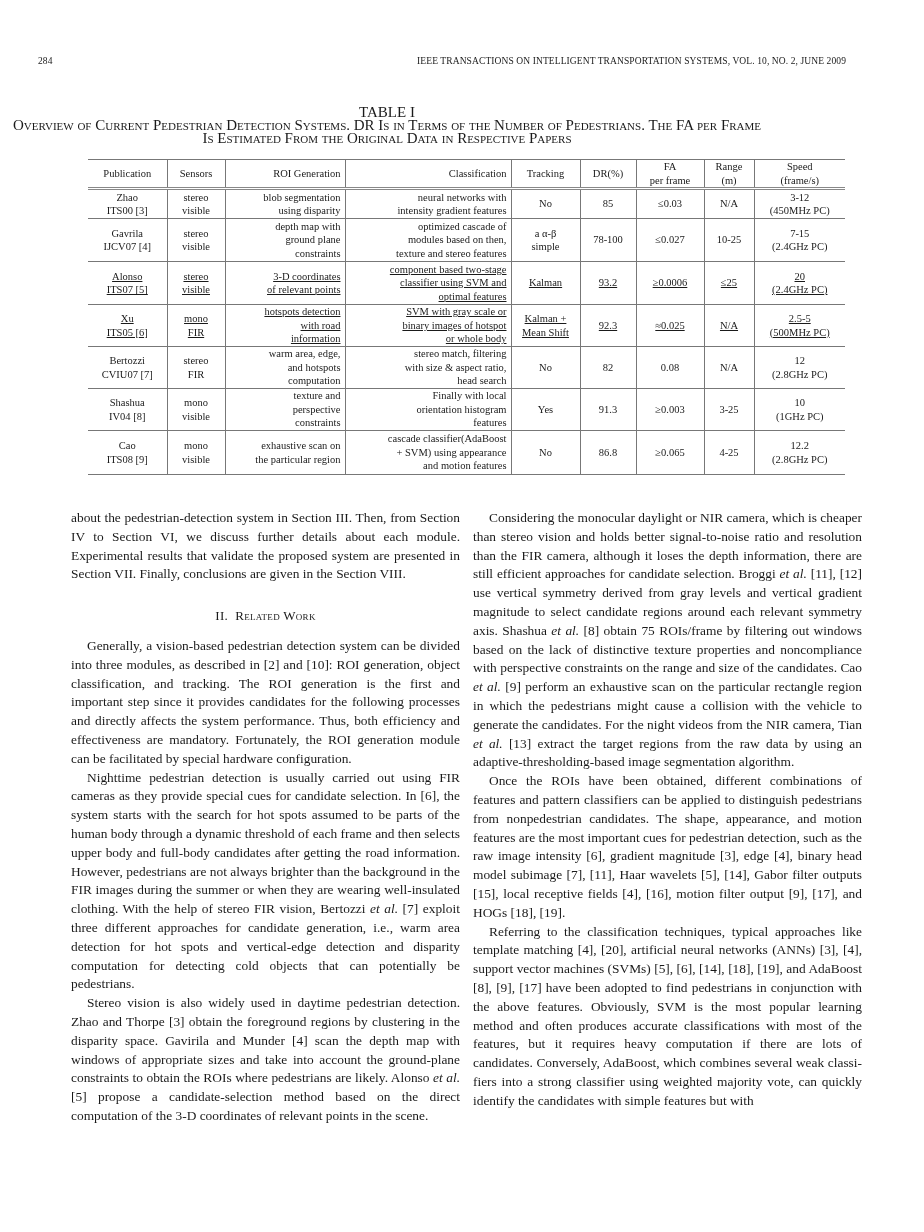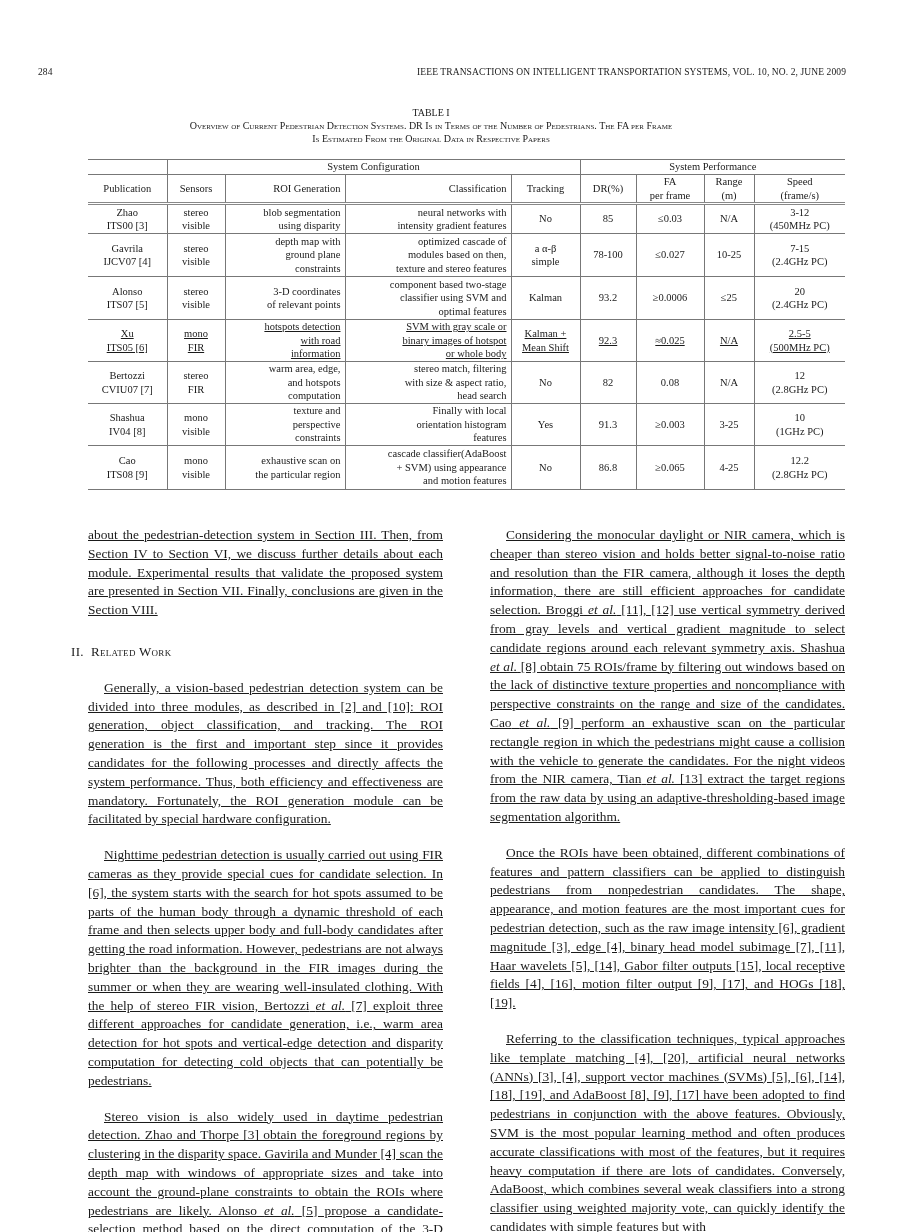--- a/index.html
+++ b/index.html
@@ -1,36 +1,36 @@
 <!DOCTYPE html>
 <html><head>
 <meta charset="utf-8">
 <style>
   html, body { margin:0; padding:0; background:#ffffff; }
   body { width:924px; height:1232px; position:relative; overflow:hidden;
          font-family:"Liberation Serif","DejaVu Serif",serif; color:#1a1a1a; }
-  .running-head { position:absolute; top:67px; left:38px; right:78px; font-size:9.5px; display:flex; justify-content:space-between; letter-spacing:0.1px; }
-  .table-caption { position:absolute; top:106px; left:0; width:774px; text-align:center; font-size:10px; line-height:13px;margin-left:44px; }
+  .running-head { position:absolute; top:56px; left:38px; right:78px; font-size:9.5px; display:flex; justify-content:space-between; letter-spacing:0.1px; }
+  .table-caption { position:absolute; top:106px; left:0; width:774px; text-align:center; font-size:15px; line-height:13px; }
   .table-caption .cap-line { display:block; font-variant:small-caps; }
   table.overview { position:absolute; top:159px; left:88px; width:757px; border-collapse:collapse; font-size:10.5px; line-height:13.5px; }
   table.overview td, table.overview th { border-left:1px solid #777; border-right:1px solid #777; padding:0 4px; font-weight:normal; vertical-align:middle; }
   table.overview tr.h1 th { border-top:1px solid #777; height:14px; padding-top:0; padding-bottom:0; }
   table.overview tr.h2 th { border-top:1px solid #777; height:27px; border-bottom:3px double #888; }
   table.overview tr.body-row td { border-bottom:1px solid #777; }
   table.overview td.c, table.overview th.c { text-align:center; }
   table.overview td.l, table.overview th.l { text-align:right; }
   table.overview th.first, table.overview td.first { border-left:none; }
   table.overview th.last, table.overview td.last { border-right:none; }
   table.overview tr.h1 th.blank { border-top:1px solid #777; }
   .col { position:absolute; top:509px; width:389px; font-size:13.4px; line-height:18.8px; text-align:justify; }
   .col.left { left:71px; }
   .col.right { left:473px; }
-  .col p { margin:17px; text-indent:16px; hyphens:manual;text-decoration:underline; }
+  .col p { margin:0; text-indent:16px; hyphens:manual; }
   .col p.noindent { text-indent:0; }
-  .section-head { margin:23px 0 11px 0; font-size:13px; letter-spacing:0.3px; }
+  .section-head { text-align:center; margin:23px 0 11px 0; font-size:13px; letter-spacing:0.3px; }
   .section-head .sc { font-variant:small-caps; }
   em { font-style:italic; }
 </style>
 </head>
 <body>
 
 <div class="running-head">
   <span>284</span>
   <span>IEEE TRANSACTIONS ON INTELLIGENT TRANSPORTATION SYSTEMS, VOL. 10, NO. 2, JUNE 2009</span>
 </div>
@@ -47,25 +47,20 @@
       <col style="width:58px">
       <col style="width:120px">
       <col style="width:166px">
     <col style="width:69px">
       <col style="width:56px">
       <col style="width:68px">
       <col style="width:50px">
       <col style="width:91px">
   </colgroup>
   <thead>
-    <tr class="h1">
-      <th class="first blank"></th>
-      <th class="c" colspan="4">System Configuration</th>
-      <th class="c last" colspan="4">System Performance</th>
-    </tr>
     <tr class="h2">
       <th class="c first">Publication</th>
       <th class="c">Sensors</th>
       <th class="l">ROI Generation</th>
       <th class="l">Classification</th>
       <th class="c">Tracking</th>
       <th class="c">DR(%)</th>
       <th class="c"><span>FA</span><br><span>per frame</span></th>
       <th class="c"><span>Range</span><br><span>(m)</span></th>
       <th class="c last"><span>Speed</span><br><span>(frame/s)</span></th>
@@ -87,21 +82,21 @@
         <td class="c first"><span>Gavrila</span><br><span>IJCV07 [4]</span></td>
         <td class="c"><span>stereo</span><br><span>visible</span></td>
         <td class="l"><span>depth map with</span><br><span>ground plane</span><br><span>constraints</span></td>
         <td class="l"><span>optimized cascade of</span><br><span>modules based on then,</span><br><span>texture and stereo features</span></td>
         <td class="c"><span>a α-β</span><br><span>simple</span></td>
         <td class="c"><span>78-100</span></td>
         <td class="c"><span>≤0.027</span></td>
         <td class="c"><span>10-25</span></td>
         <td class="c last"><span>7-15</span><br><span>(2.4GHz PC)</span></td>
       </tr>
-      <tr class="body-row" style="height: 43px;">
+      <tr class="body-row" style="height: 43px; text-decoration: underline;">
         <td class="c first"><span>Alonso</span><br><span>ITS07 [5]</span></td>
         <td class="c"><span>stereo</span><br><span>visible</span></td>
         <td class="l"><span>3-D coordinates</span><br><span>of relevant points</span></td>
         <td class="l"><span>component based two-stage</span><br><span>classifier using SVM and</span><br><span>optimal features</span></td>
         <td class="c"><span>Kalman</span></td>
         <td class="c"><span>93.2</span></td>
         <td class="c"><span>≥0.0006</span></td>
         <td class="c"><span>≤25</span></td>
         <td class="c last"><span>20</span><br><span>(2.4GHz PC)</span></td>
       </tr>

